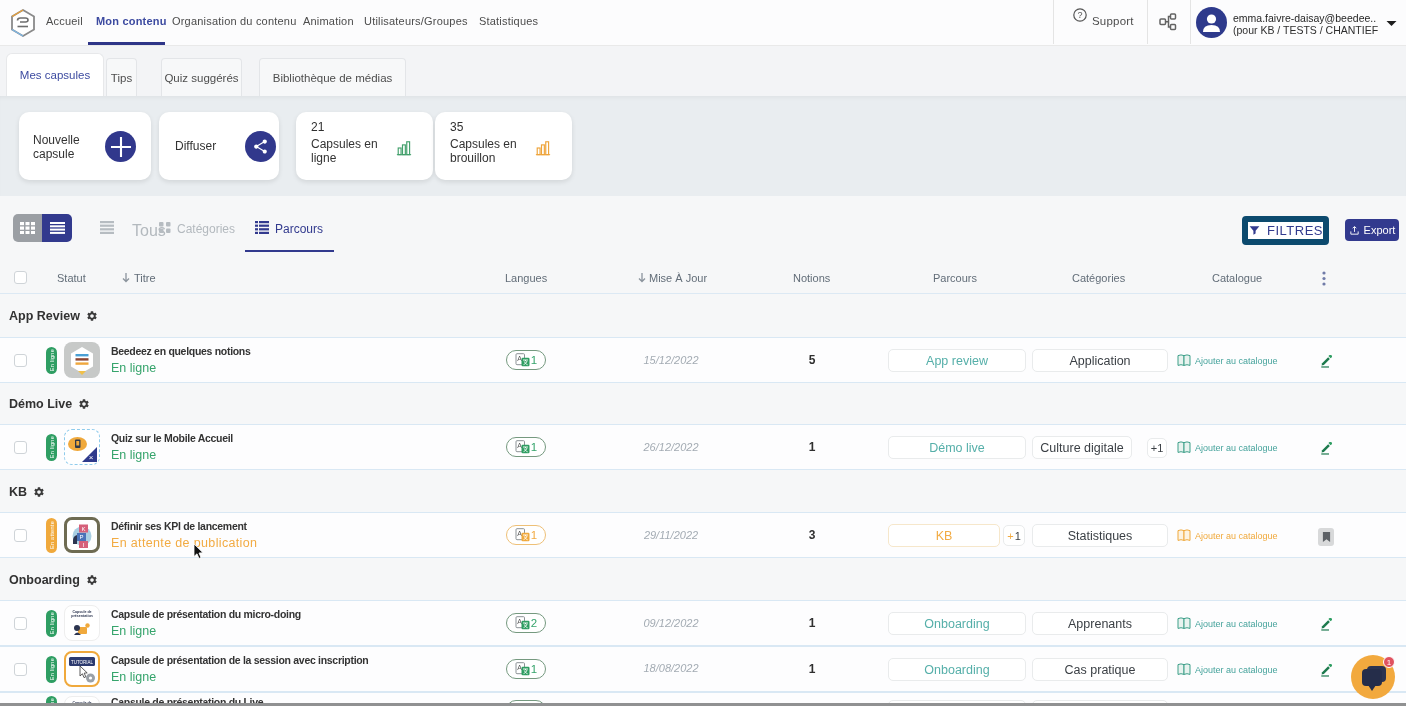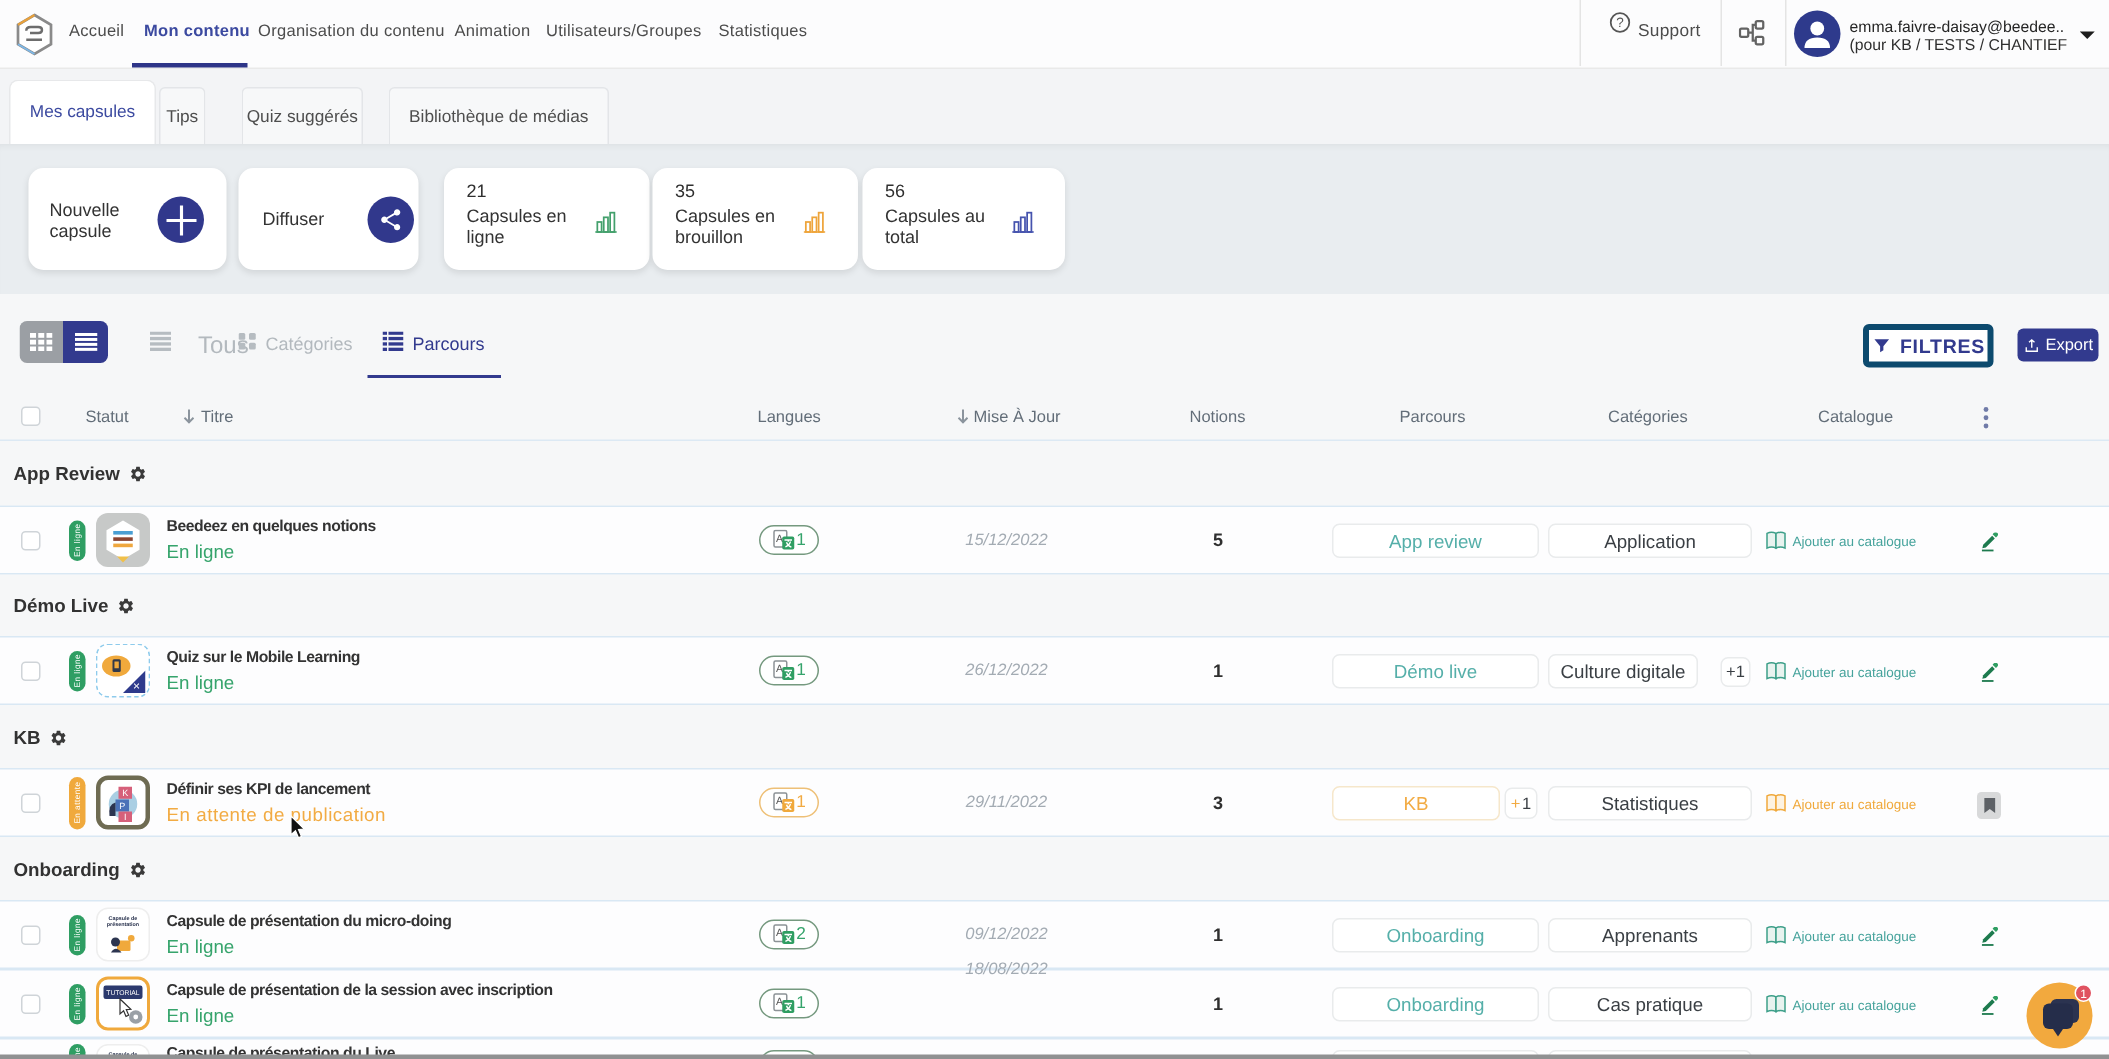--- a/index.html
+++ b/index.html
@@ -20,21 +20,21 @@
 #cards{position:absolute;top:96px;left:0;width:1406px;height:100px;background:#e9edf0;box-shadow:inset 0 4px 5px -3px rgba(0,0,0,.06)}
 .card{position:absolute;top:16px;height:68px;background:#fff;border-radius:10px;box-shadow:0 2px 5px rgba(0,0,0,.10)}
 .card .lab{position:absolute;font-size:12px;color:#333;line-height:14px}
 .card .num{position:absolute;font-size:12px;color:#2f2f2f}
 .ccirc{position:absolute;width:31px;height:31px;border-radius:50%;background:#31388c;display:flex;align-items:center;justify-content:center}
 
 .gray-txt{color:#b3b9be}
 #parcunder{position:absolute;left:245px;top:250px;width:89px;height:2px;background:#323a8e}
 #search{position:absolute;left:1007px;top:217px;width:220px;height:26px;background:#ededee;border:1px solid #d9d9d9;border-radius:3px}
 #search .ph{position:absolute;left:27px;top:6px;font-size:11px;font-style:italic;color:#a9a9ab}
-#filtres{position:absolute;left:1242px;top:216px;width:87px;height:29px;background:#fff;border:4px solid #0c4a6e;border-radius:4px;display:flex;align-items:center;justify-content:center;gap:6px;color:#323a8e;font-size:13px;font-weight:bold;letter-spacing:.5px}
+#filtres{position:absolute;left:1242px;top:216px;width:87px;height:29px;background:#fff;border:6px solid #0c4a6e;border-radius:4px;display:flex;align-items:center;justify-content:center;gap:6px;color:#323a8e;font-size:13px;font-weight:normal;letter-spacing:.5px}
 #export{position:absolute;left:1345px;top:219px;width:54px;height:22px;background:#323a8e;border-radius:4px;display:flex;align-items:center;justify-content:center;gap:4px;color:#fff;font-size:11px}
 
 .hcell{position:absolute;top:272px;font-size:11px;color:#626d78;white-space:nowrap}
 #hline{position:absolute;left:0;top:293px;width:1406px;height:1px;background:#dce9f4}
 .section{position:absolute;left:9px;font-size:12.5px;font-weight:bold;color:#323232;display:flex;align-items:center;gap:6px;white-space:nowrap;height:16px}
 .row{position:absolute;left:0;width:1406px;background:#fdfdfe;border-top:1px solid #d9e8f4;border-bottom:1px solid #d9e8f4}
 .cb{position:absolute;left:14px;width:13px;height:13px;border:1px solid #cfd4d8;border-radius:3px;background:#fff}
 .sp{position:absolute;left:46px;width:11px;border-radius:6px;display:flex;align-items:center;justify-content:center;overflow:hidden}
 .sp span{writing-mode:vertical-rl;transform:rotate(180deg);font-size:5.5px;color:#fff;letter-spacing:.3px}
 .thumb{position:absolute;left:64px;width:36px;height:36px;border-radius:8px;overflow:hidden}
@@ -139,30 +139,20 @@
   <div class="card" style="left:435px;width:137px">
     <div class="num" style="left:15px;top:8px">35</div>
     <div class="lab" style="left:15px;top:25px">Capsules en<br>brouillon</div>
     <svg class="abs" style="left:100px;top:28px" width="16" height="16" viewBox="0 0 18 18" fill="none" stroke="#eea43a" stroke-width="1.3">
       <path d="M1 16.5h16" stroke-width="1.2"></path>
           <rect x="2.5" y="9" width="3.2" height="7.5"></rect>
           <rect x="7.3" y="5.5" width="3.2" height="11"></rect>
           <rect x="12.1" y="2" width="3.2" height="14.5"></rect>
     </svg>
   </div>
-  <div class="card" style="left:575px;width:135px">
-    <div class="num" style="left:15px;top:8px">56</div>
-    <div class="lab" style="left:15px;top:25px">Capsules au<br>total</div>
-    <svg class="abs" style="left:99px;top:28px" width="16" height="16" viewBox="0 0 18 18" fill="none" stroke="#4553ae" stroke-width="1.3">
-      <path d="M1 16.5h16" stroke-width="1.2"></path>
-          <rect x="2.5" y="9" width="3.2" height="7.5"></rect>
-          <rect x="7.3" y="5.5" width="3.2" height="11"></rect>
-          <rect x="12.1" y="2" width="3.2" height="14.5"></rect>
-    </svg>
-  </div>
 </div>
 
 <div class="abs" style="left:13px;top:214px;width:59px;height:28px;border-radius:5px;overflow:hidden;display:flex">
   <div style="width:29px;background:#9b9fa4;display:flex;align-items:center;justify-content:center">
     <svg width="15" height="12" viewBox="0 0 15 12" fill="#fff">
           <rect x="0" y="0" width="4" height="3.2"></rect>
           <rect x="5.5" y="0" width="4" height="3.2"></rect>
           <rect x="11" y="0" width="4" height="3.2"></rect>
           <rect x="0" y="4.5" width="4" height="3.2"></rect>
           <rect x="5.5" y="4.5" width="4" height="3.2"></rect>
@@ -304,21 +294,21 @@
     </div>
 <div class="thumb" style="top:429px;background:#fff;border:1.5px dashed #8ecbec">
   <svg width="32" height="32" viewBox="0 0 32 32">
     <ellipse cx="12.5" cy="14" rx="9.5" ry="7" fill="#f0a93c"></ellipse>
     <rect x="10" y="9.5" width="5.5" height="8.5" rx="1" fill="#30394a"></rect>
     <rect x="11.3" y="11" width="2.9" height="4.5" fill="#f0a93c"></rect>
     <polygon points="32,32 17,32 32,17" fill="#2e3a8c"></polygon>
     <text x="26" y="30" font-size="8" fill="#fff" text-anchor="middle" font-family="Liberation Sans">×</text>
   </svg>
 </div>
-<div class="t1" style="top:432px">Quiz sur le Mobile Learning</div>
+<div class="t1" style="top:432px">Quiz sur le Mobile Accueil</div>
 <div class="t2 green" style="top:448px">En ligne</div>
 <div class="lang" style="left:506px;top:437px;width:40px;border:1px solid #75997f">
   <svg width="15" height="14" viewBox="0 0 15 14">
         <rect x="1" y="0.7" width="8.5" height="11" rx="1" fill="#fff" stroke="#8c9296" stroke-width="1"></rect>
         <text x="4.6" y="8" font-size="7" fill="#555" text-anchor="middle" font-family="Liberation Sans">A</text>
         <rect x="6.5" y="4.7" width="8" height="8.6" rx="1.2" fill="#2f9e62"></rect>
         <path d="M8 7h5M10.5 7v1.2M8.6 11.6c1.6-.7 3-2.1 3.4-3.6M12.6 11.8c-1.4-.5-2.8-1.9-3.3-3.3" stroke="#fff" stroke-width=".9" fill="none"></path>
       </svg>
   <b class="green">1</b>
 </div>
@@ -462,21 +452,21 @@
 <div class="t2 green" style="top:670px">En ligne</div>
 <div class="lang" style="left:506px;top:659px;width:40px;border:1px solid #75997f">
   <svg width="15" height="14" viewBox="0 0 15 14">
         <rect x="1" y="0.7" width="8.5" height="11" rx="1" fill="#fff" stroke="#8c9296" stroke-width="1"></rect>
         <text x="4.6" y="8" font-size="7" fill="#555" text-anchor="middle" font-family="Liberation Sans">A</text>
         <rect x="6.5" y="4.7" width="8" height="8.6" rx="1.2" fill="#2f9e62"></rect>
         <path d="M8 7h5M10.5 7v1.2M8.6 11.6c1.6-.7 3-2.1 3.4-3.6M12.6 11.8c-1.4-.5-2.8-1.9-3.3-3.3" stroke="#fff" stroke-width=".9" fill="none"></path>
       </svg>
   <b class="green">1</b>
 </div>
-<div class="date" style="left:611px;top:640px">18/08/2022</div>
+<div class="date" style="left:611px;top:662px">18/08/2022</div>
 <div class="not" style="left:792px;top:662px">1</div>
 <div class="pill teal" style="left:888px;top:658px;width:138px">Onboarding</div>
 <div class="pill" style="left:1032px;top:658px;width:136px;color:#3a3f44">Cas pratique</div>
 <div class="cat" style="left:1177px;top:663px">
   <svg width="14" height="13" viewBox="0 0 14 13">
         <path d="M1 1.6 Q4 .2 7 1.6 V11.4 Q4 10 1 11.4 Z" fill="#e8f3ef" stroke="#3d9f89" stroke-width="1"></path>
         <path d="M13 1.6 Q10 .2 7 1.6 V11.4 Q10 10 13 11.4 Z" fill="#e8f3ef" stroke="#3d9f89" stroke-width="1"></path>
       </svg>
   <span>Ajouter au catalogue</span>
 </div>

